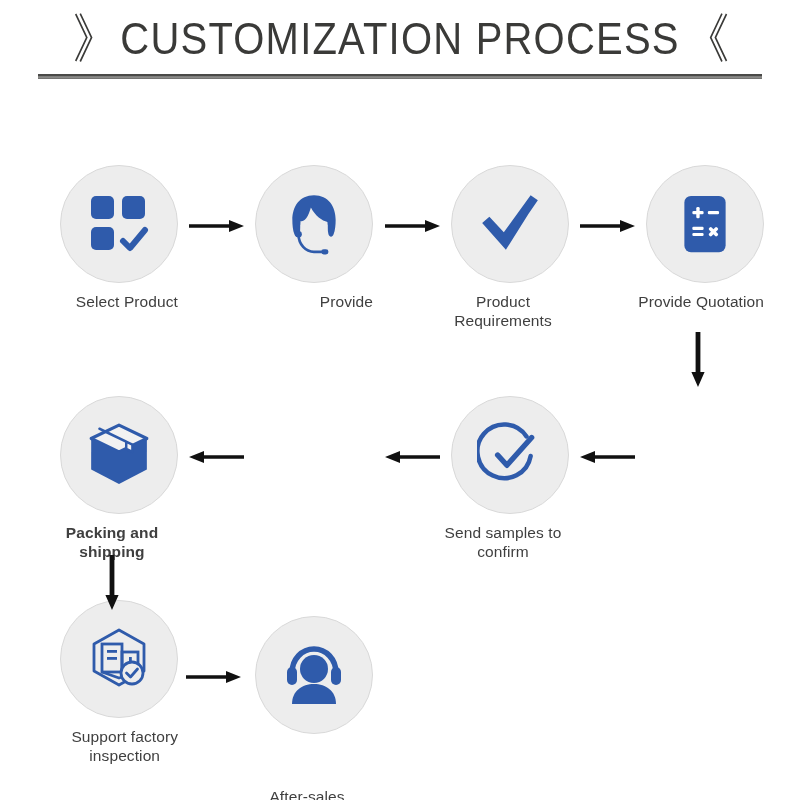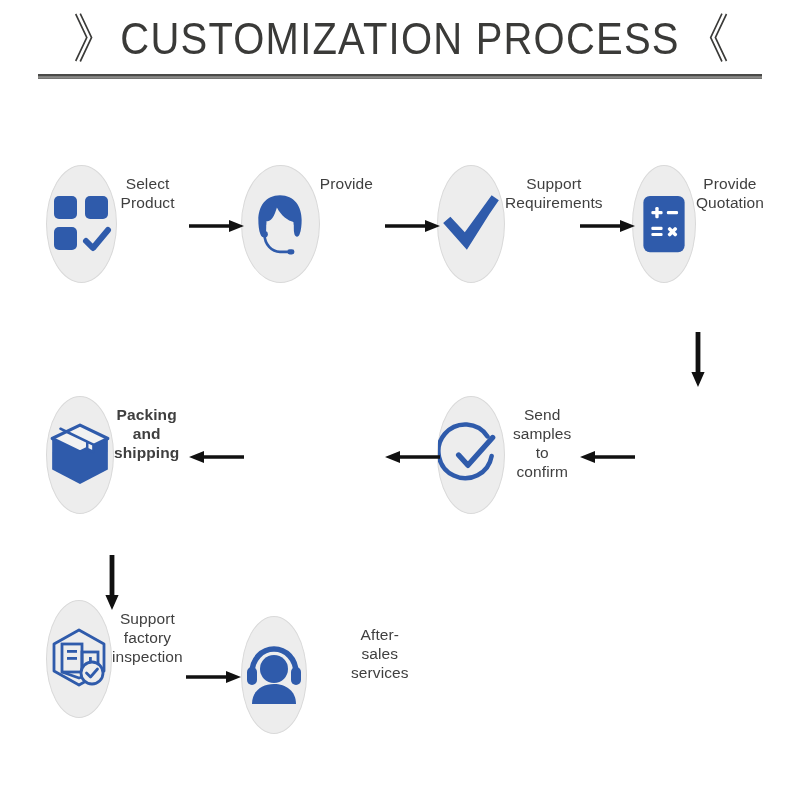--- a/index.html
+++ b/index.html
@@ -68,22 +68,22 @@
     top: 0;
     left: 0;
     width: 800px;
     height: 800px;
   }
 
   .node {
     position: absolute;
     width: 132px;
     display: flex;
-    flex-direction: row;
-    align-items: flex-start;
+    flex-direction: column;
+    align-items: flex-end;
   }
   .bubble {
     width: 118px;
     height: 118px;
     border-radius: 50%;
     background: #ededed;
     border: 1px solid #d9d9d9;
     display: flex;
     align-items: center;
     justify-content: center;
@@ -148,21 +148,21 @@
     </div>
     <div class="node-label">Provide</div>
   </div>
 
   <div class="node" style="left:437px; top:165px;">
     <div class="bubble">
       <svg width="66" height="66" viewBox="0 0 64 64">
         <path d="M5 31 L12 25 L26 40 L52 4 L59 9 L50 22 L28 57 Z" fill="#2f5bab"></path>
       </svg>
     </div>
-    <div class="node-label">Support Requirements</div>
+    <div class="node-label">Product Requirements</div>
   </div>
 
   <div class="node" style="left:632px; top:165px;">
     <div class="bubble">
       <svg width="60" height="60" viewBox="0 0 64 64">
         <rect x="10" y="2" width="44" height="60" rx="7" fill="#2f5bab"></rect>
         <rect x="18.5" y="18" width="12" height="3.6" rx="1.4" fill="#ffffff"></rect>
         <rect x="22.7" y="13.8" width="3.6" height="12" rx="1.4" fill="#ffffff"></rect>
         <rect x="35" y="18" width="12" height="3.6" rx="1.4" fill="#ffffff"></rect>
         <rect x="18.5" y="35" width="12" height="3.3" rx="1.3" fill="#ffffff"></rect>
@@ -182,21 +182,21 @@
         <path d="M32 3 L59 16 L32 29 L5 16 Z" fill="#f2f2f2" stroke="#2f5bab" stroke-width="3" stroke-linejoin="round"></path>
         <path d="M5 16 L5 46 L32 60 L32 29 Z" fill="#2f5bab"></path>
         <path d="M32 29 L59 16 L59 46 L32 60 Z" fill="#2f5bab"></path>
         <path d="M18 9 L45 22 L45 29 L39 26 L39 19 L13 6.5 Z" fill="#f2f2f2" stroke="#2f5bab" stroke-width="2.4" stroke-linejoin="round"></path>
       </svg>
     </div>
     <div class="node-label">Packing and shipping</div>
   </div>
 
 
-  <div class="node" style="left:437px; top:396px;gap:8px;">
+  <div class="node" style="left:437px; top:396px;">
     <div class="bubble">
       <svg width="66" height="66" viewBox="0 0 64 64">
         <path d="M48 14 A26 26 0 1 0 52 33" fill="none" stroke="#2f5bab" stroke-width="4.4" stroke-linecap="round"></path>
         <path d="M20 32 L29 42 L53 15" fill="none" stroke="#2f5bab" stroke-width="5.2" stroke-linecap="round" stroke-linejoin="round"></path>
       </svg>
     </div>
     <div class="node-label">Send samples to confirm</div>
   </div>
 
 

